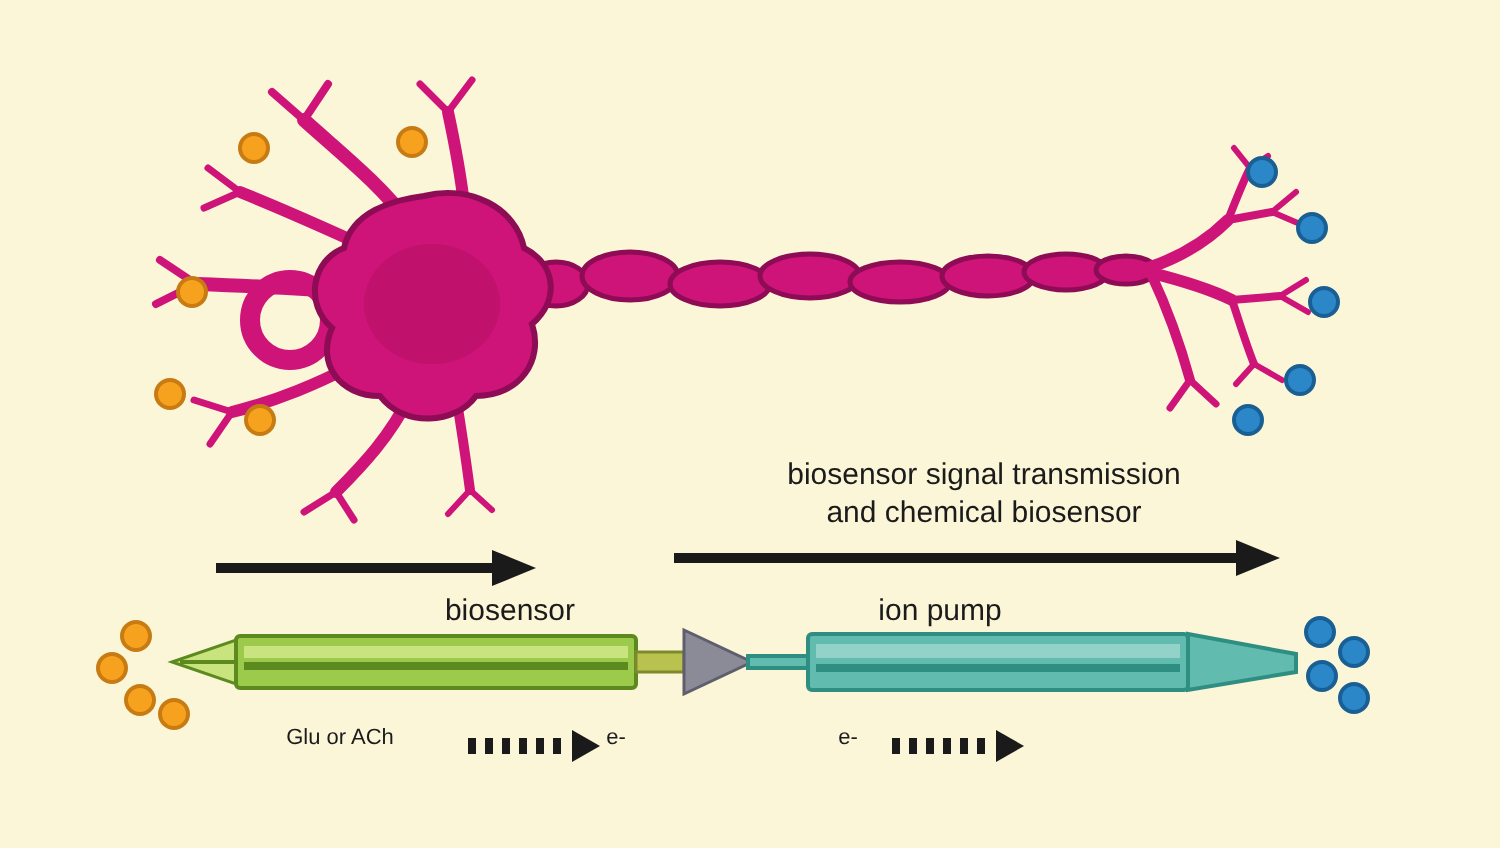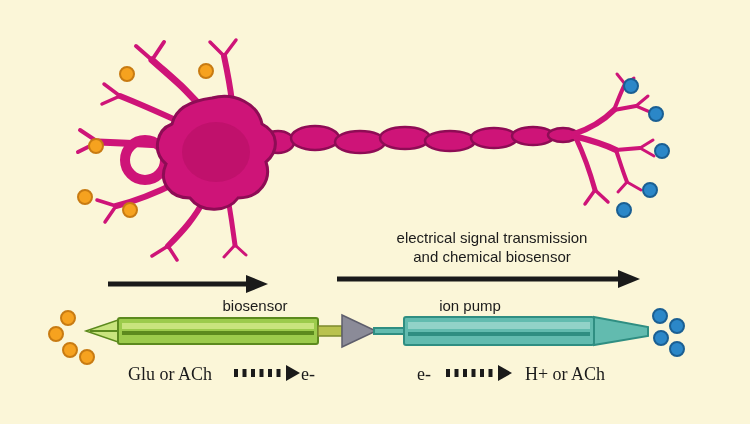--- a/index.html
+++ b/index.html
@@ -12,21 +12,21 @@
   }
   html,body{margin:0;padding:0;}
   .canvas{
     position:relative;width:750px;height:424px;overflow:hidden;
     background:var(--c-background);
     font-family:"Liberation Sans", sans-serif;color:var(--c-text);
   }
   .canvas svg{position:absolute;left:0;top:0;}
   .label{position:absolute;text-align:center;line-height:1.25;white-space:nowrap;}
   .lbl-15{font-size:15px;}
-  .lbl-17{font-size:18px;font-family:Liberation Serif, serif;}
+  .lbl-17{font-size:11px;}
   
   .neuron-line{stroke:var(--c-neuron);fill:none;stroke-linecap:round;stroke-linejoin:round;}
   .neuron-shape{fill:var(--c-neuron);stroke:var(--c-neuron-outline);}
   .soma-inner{fill:var(--c-neuron-inner);opacity:.55;stroke:none;}
   
   .dot-orange circle{fill:var(--c-orange);stroke:var(--c-orange-outline);stroke-width:2;}
   .dot-blue circle{fill:var(--c-blue);stroke:var(--c-blue-outline);stroke-width:2;}
   
   .arrow-line{stroke:var(--c-arrow);fill:none;}
   .arrow-head{fill:var(--c-arrow);stroke:none;}
@@ -162,24 +162,23 @@
       <line class="arrow-line" stroke-width="8" stroke-dasharray="4 4.5" x1="234" y1="373" x2="284" y2="373"></line>
       <polygon class="arrow-head" points="286,365 300,373 286,381"></polygon>
     </g>
     <g>
       <line class="arrow-line" stroke-width="8" stroke-dasharray="4 4.5" x1="446" y1="373" x2="496" y2="373"></line>
       <polygon class="arrow-head" points="498,365 512,373 498,381"></polygon>
     </g>
   </svg>
 
 
-  <div class="label lbl-15" style="left:352px;top:229px;width:280px;">electrical signal transmission</div>
+  <div class="label lbl-15" style="left:352px;top:229px;width:280px;">biosensor signal transmission</div>
   <div class="label lbl-15" style="left:352px;top:248px;width:280px;">and chemical biosensor</div>
 
   <div class="label lbl-15" style="left:185px;top:297px;width:140px;">biosensor</div>
   <div class="label lbl-15" style="left:400px;top:297px;width:140px;">ion pump</div>
 
   <div class="label lbl-17" style="left:110px;top:363px;width:120px;">Glu or ACh</div>
   <div class="label lbl-17" style="left:290px;top:363px;width:36px;">e-</div>
   <div class="label lbl-17" style="left:406px;top:363px;width:36px;">e-</div>
-  <div class="label lbl-17" style="left:510px;top:363px;width:110px;">H+ or ACh</div>
 
 </div>
 
 </body></html>

